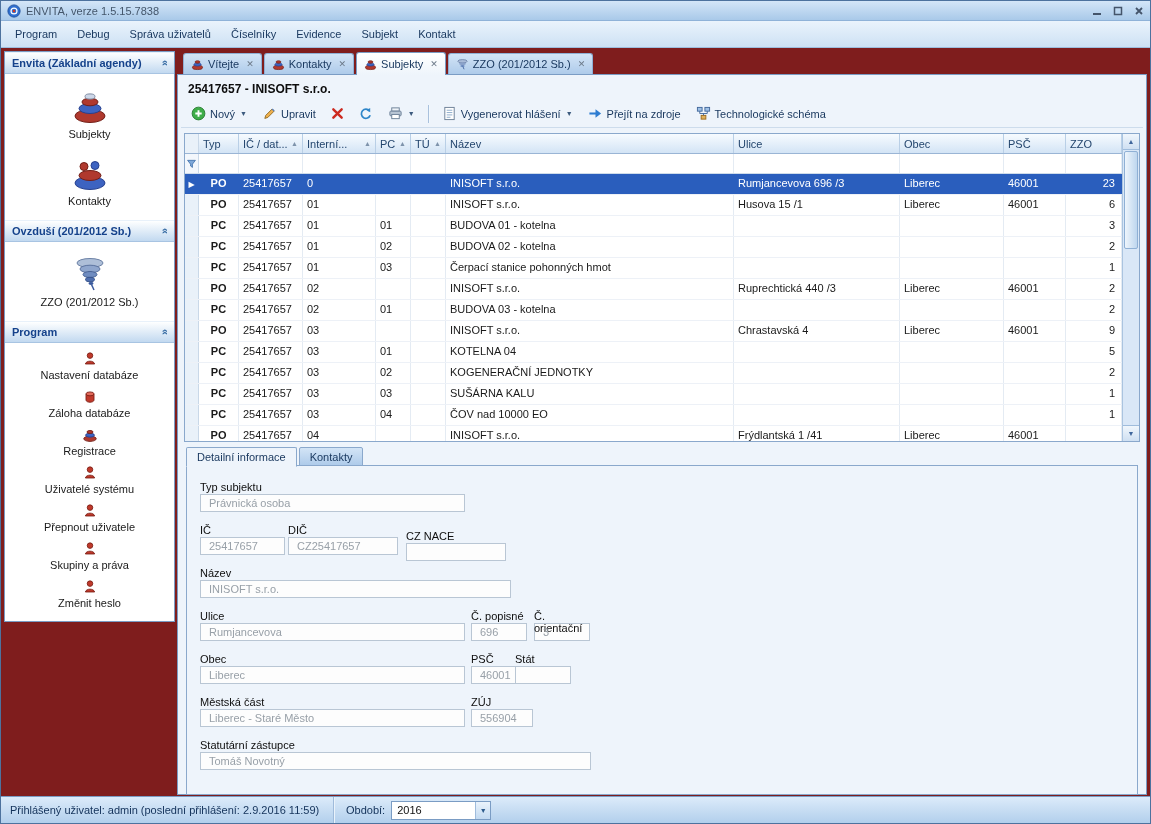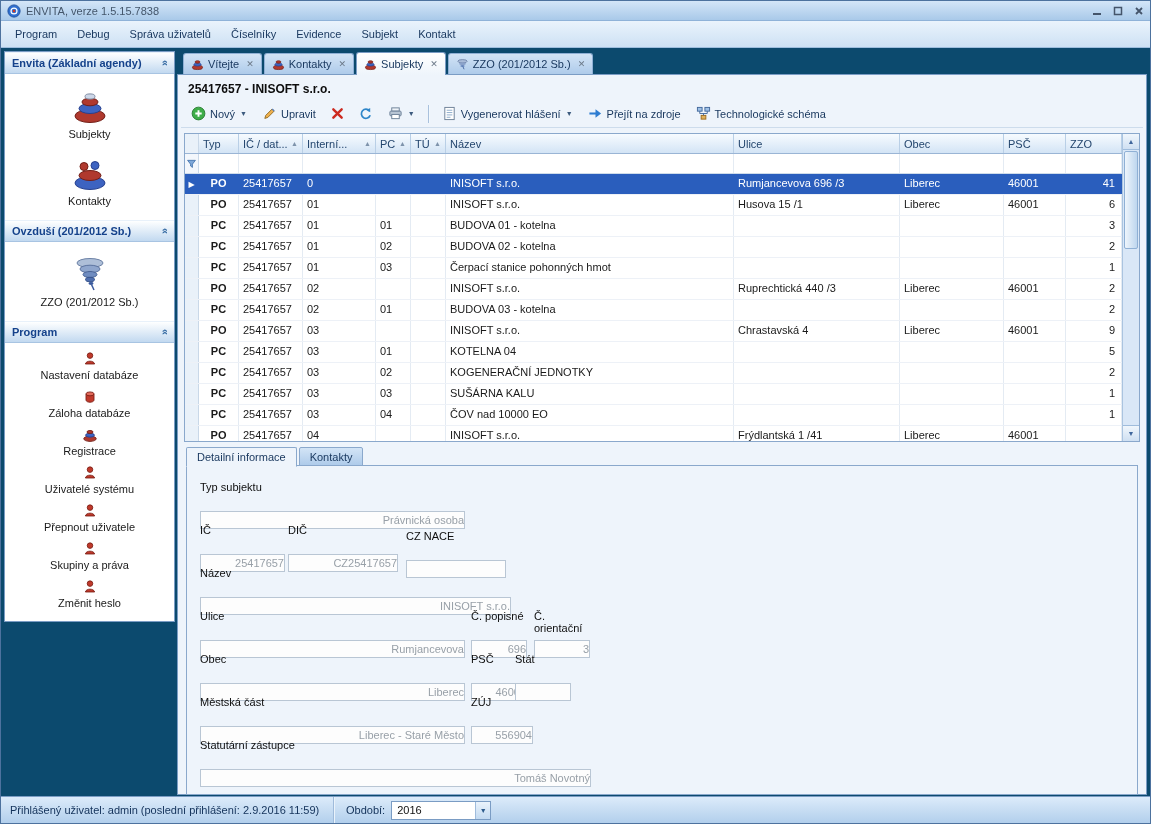--- a/index.html
+++ b/index.html
@@ -1,17 +1,17 @@
 <!DOCTYPE html>
 <html><head>
 <meta charset="utf-8">
 <style>
   * { margin:0; padding:0; box-sizing:border-box; }
   html,body { background:#6b8db5; font-family:"Liberation Sans", sans-serif; }
-  .window { position:relative; width:1151px; height:824px; background:#0c4a6e;
+  .window { position:relative; width:1151px; height:824px; background:#7f1d1d;
             border:1px solid #4d729e; overflow:hidden; font-size:11px; color:#1a1a1a; cursor:default; }
 
   
   .titlebar { position:absolute; left:0; top:0; right:0; height:20px;
               background:linear-gradient(#d4e6f8,#a9c9e9); border-bottom:1px solid #8fb2d8;
               display:flex; align-items:center; padding:0 6px; gap:5px; }
   .titlebar .title { color:#44566b; }
   .win-buttons { margin-left:auto; display:flex; gap:11px; align-items:center; }
   .win-buttons span { display:inline-flex; }
 
@@ -87,21 +87,21 @@
   
   .detail-tabstrip { position:absolute; left:8px; top:372px; height:19px; display:flex; gap:2px; z-index:2; }
   .dtab { padding:3px 10px 0; height:19px; background:linear-gradient(#d3e4f6,#aecbea);
           border:1px solid #8aa8cc; border-radius:2px 2px 0 0; color:#17365d; }
   .dtab.active { background:#eef4fb; border-bottom-color:#eef4fb; height:20px; z-index:3; }
   .detail-panel { position:absolute; left:8px; right:8px; top:390px; height:330px;
                   border:1px solid #8aa8cc; background:#eef4fb; }
   .fg { position:absolute; }
   .flabel { height:13px; color:#0e0e0e; }
   .finput { height:18px; line-height:16px; border:1px solid #b9c6d4; background:#fdfdfd;
-            color:#98a0a8; padding:0 0; margin-top:17px; overflow:hidden; white-space:nowrap;text-align:right; }
+            color:#98a0a8; padding:0 8px; margin-top:0; overflow:hidden; white-space:nowrap; }
 
   
   .statusbar { position:absolute; left:0; right:0; bottom:0; height:27px;
                background:linear-gradient(#dcebfa,#b2cfec); border-top:1px solid #7a9cc4;
                display:flex; align-items:center; color:#13325a; }
   .sb-sec { height:100%; display:flex; align-items:center; padding:0 9px;
             border-right:1px solid #9fbbdb; box-shadow:1px 0 0 #eaf3fb; }
   .sb-period { border-right:none; box-shadow:none; gap:6px; padding-left:12px; }
   .period-label { font-weight:normal; }
   .period-select { width:100px; height:19px; background:#fff; border:1px solid #7a9cc4;
@@ -474,21 +474,21 @@
             </div>
             <div class="g-cell cell-bold" style="width:40px">PO</div>
             <div class="g-cell" style="width:64px">25417657</div>
             <div class="g-cell" style="width:73px">0</div>
             <div class="g-cell" style="width:35px"></div>
             <div class="g-cell" style="width:35px"></div>
             <div class="g-cell" style="width:288px">INISOFT s.r.o.</div>
             <div class="g-cell" style="width:166px">Rumjancevova 696 /3</div>
             <div class="g-cell" style="width:104px">Liberec</div>
             <div class="g-cell" style="width:62px">46001</div>
-            <div class="g-cell cell-right" style="flex:1;width:auto">41</div>
+            <div class="g-cell cell-right" style="flex:1;width:auto">23</div>
           </div>
           <div class="g-row">
             <div class="ind"></div>
             <div class="g-cell cell-bold" style="width:40px">PO</div>
             <div class="g-cell" style="width:64px">25417657</div>
             <div class="g-cell" style="width:73px">01</div>
             <div class="g-cell" style="width:35px"></div>
             <div class="g-cell" style="width:35px"></div>
             <div class="g-cell" style="width:288px">INISOFT s.r.o.</div>
             <div class="g-cell" style="width:166px">Husova 15 /1</div>

